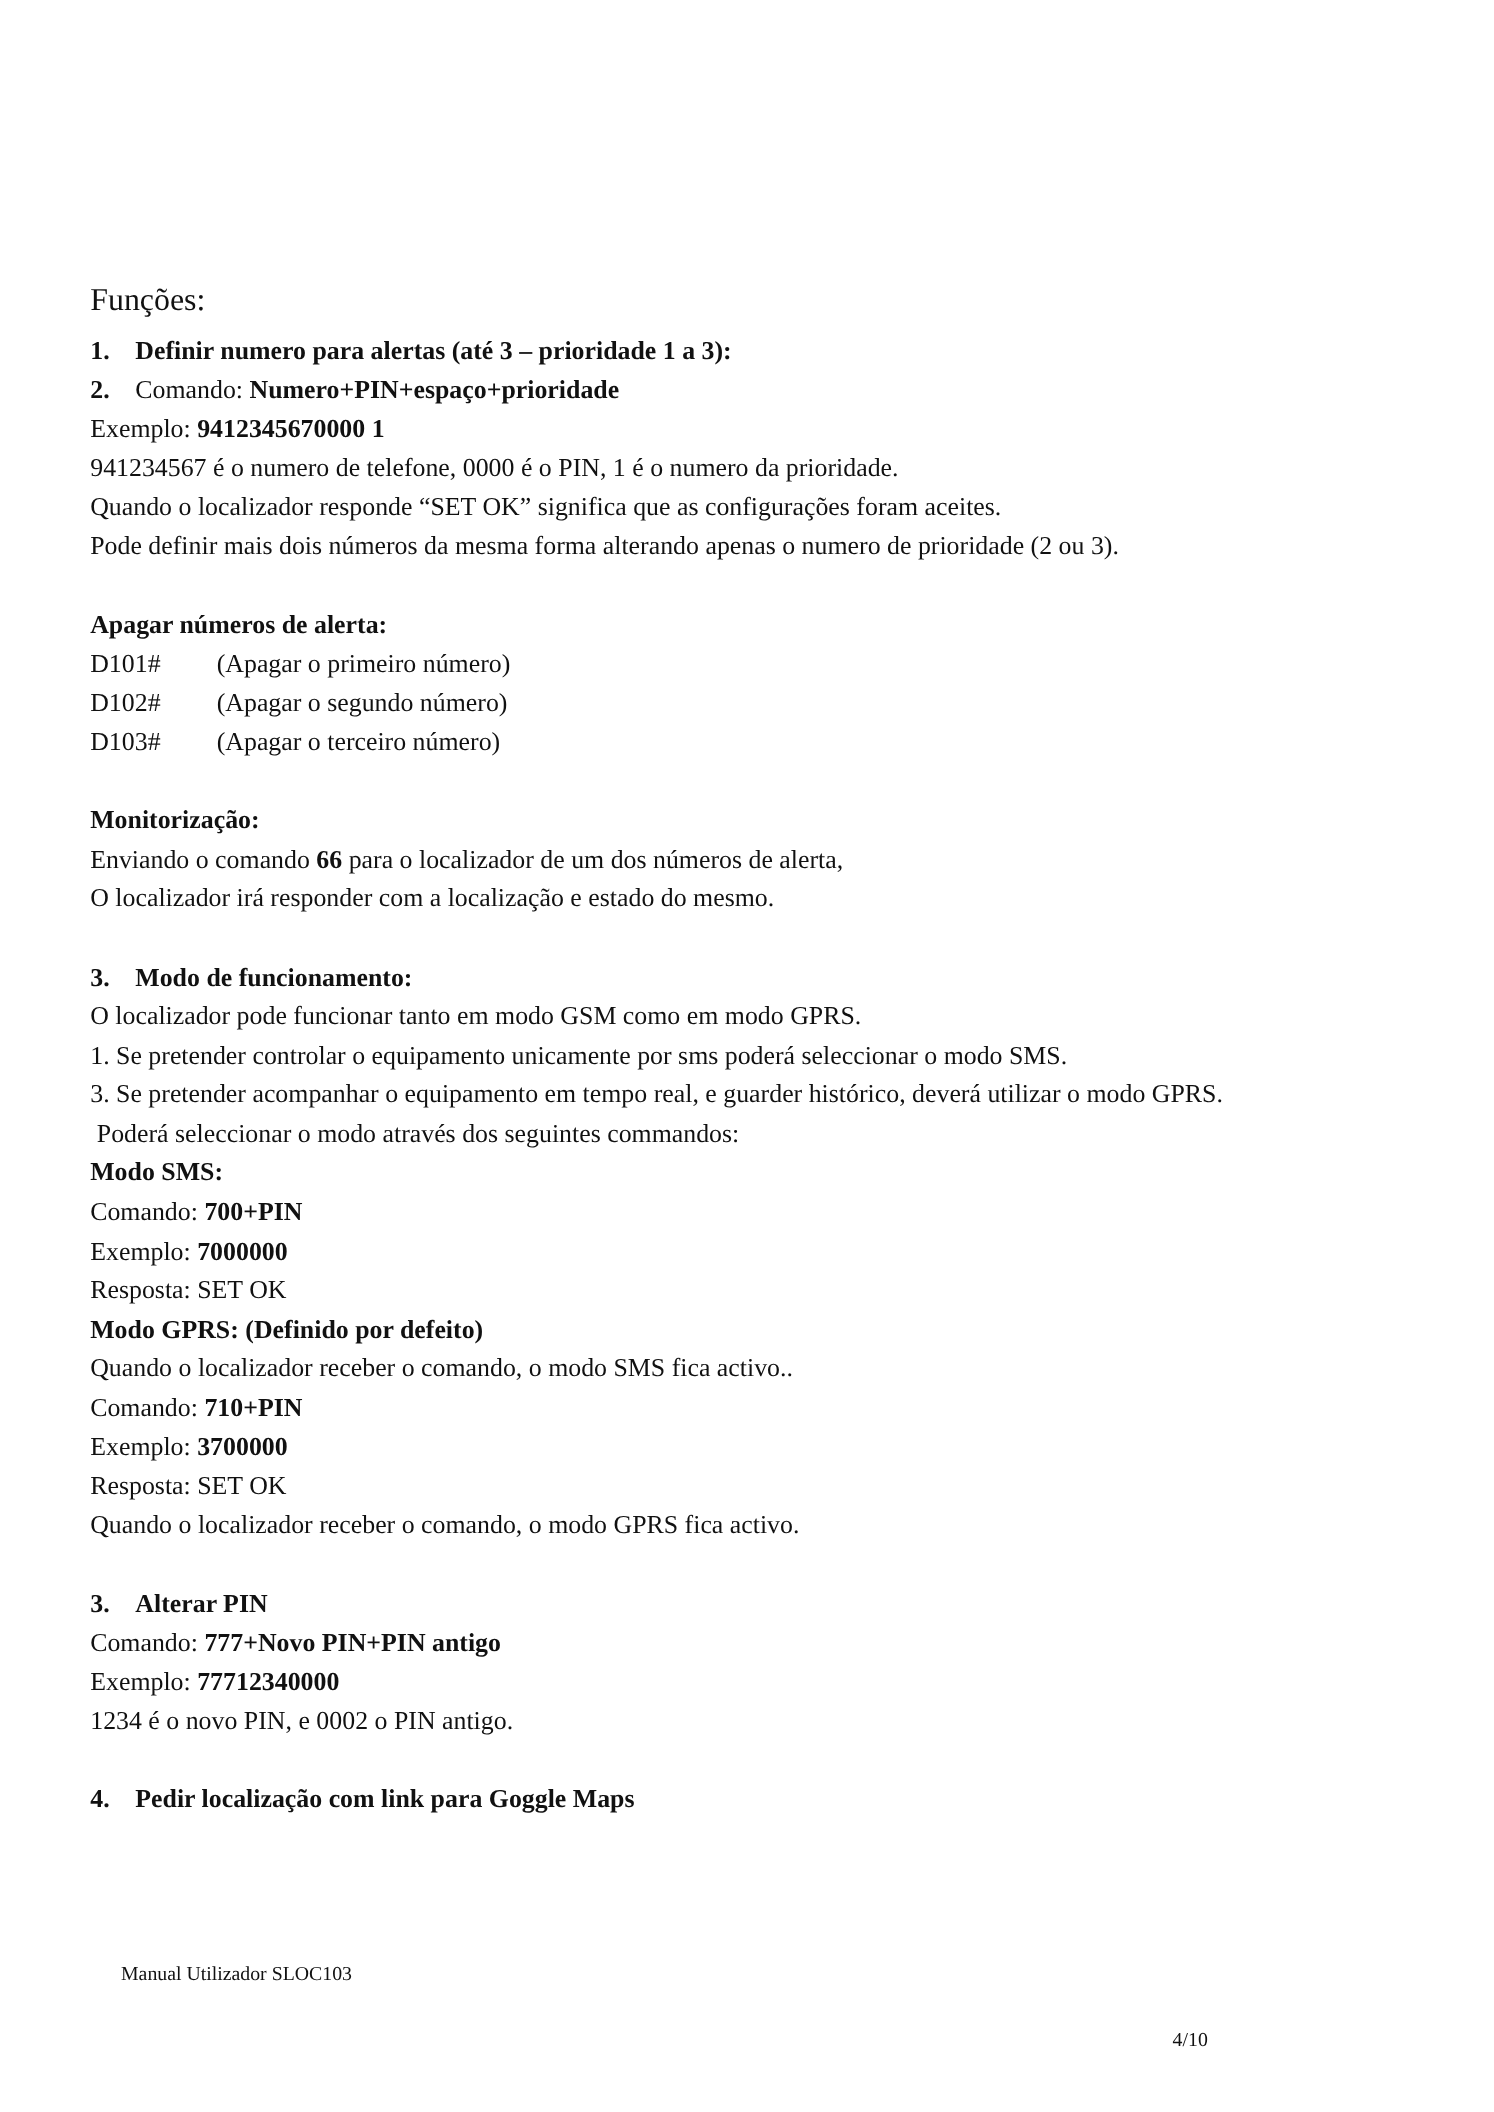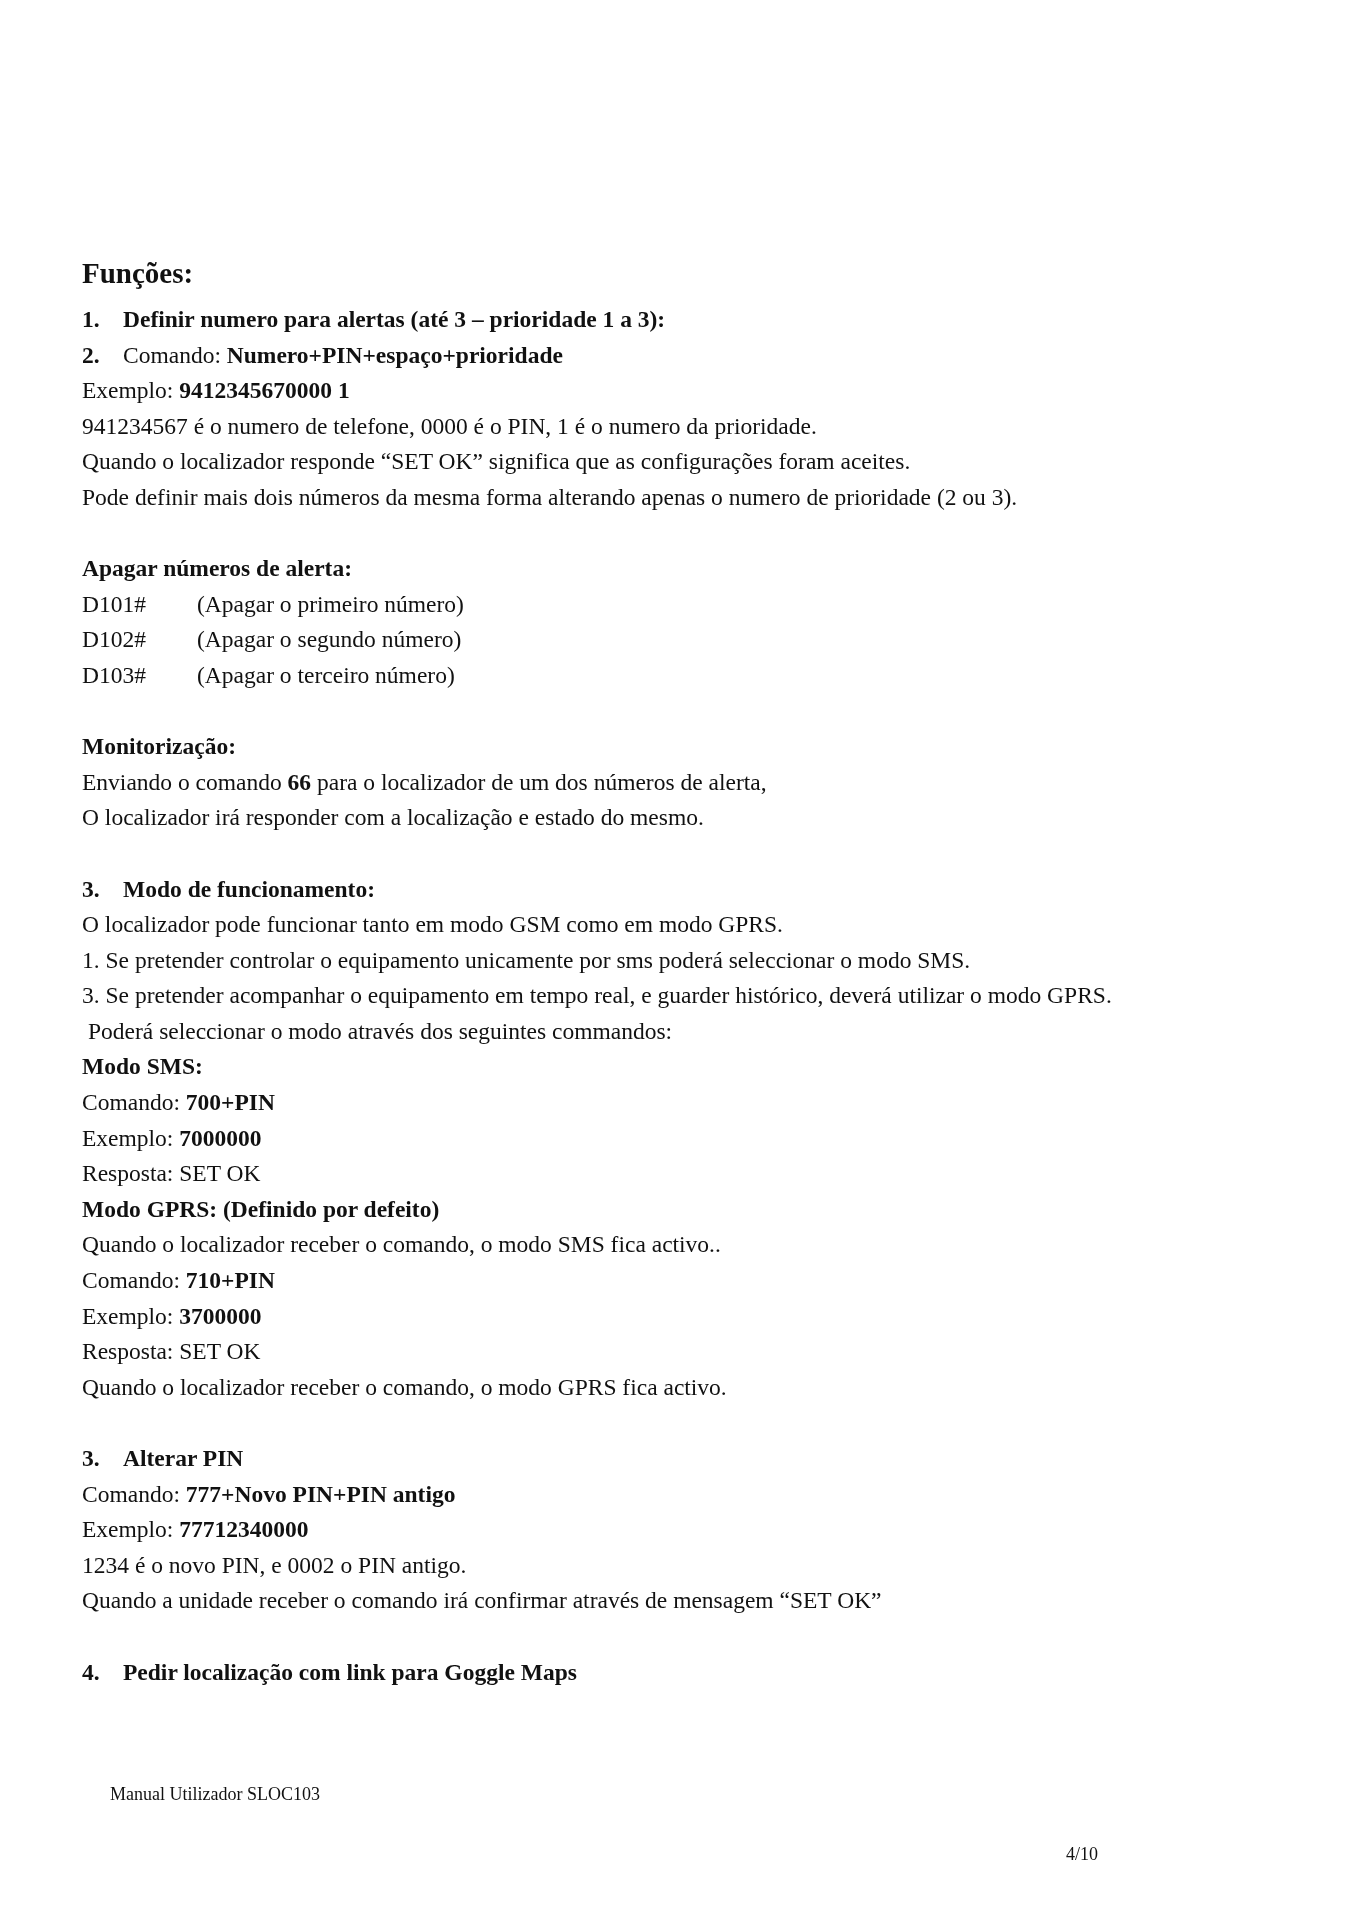--- a/index.html
+++ b/index.html
@@ -3,21 +3,21 @@
 <meta charset="utf-8">
 <style>
   html, body { margin: 0; padding: 0; background: #ffffff; }
   body {
     width: 1358px; height: 1920px; position: relative; overflow: hidden;
     font-family: "Liberation Serif", "DejaVu Serif", serif;
     color: #111111;
   }
   .page { position: absolute; left: 0; top: 0; width: 1358px; height: 1920px; background: #fff; }
   .content { position: absolute; left: 82px; top: 256px; width: 1110px; }
-  .h1 { font-weight: bold; font-size: 29px; line-height: 34px; height: 34px; margin-bottom: 12px; }
+  .h1 { font-weight: normal; font-size: 29px; line-height: 34px; height: 34px; margin-bottom: 12px; }
   .line { font-size: 23.5px; line-height: 35.6px; height: 35.6px; white-space: nowrap; }
   .line.justify { white-space: normal; text-align: justify; text-align-last: left; height: auto; }
   .gap { height: 35.6px; }
   b, .b { font-weight: bold; }
   .num { display: inline-block; width: 41px; font-weight: bold; }
   .cmd { display: inline-block; width: 115px; font-weight: normal; }
   .indent { padding-left: 6px; }
   .footer-left { position: absolute; left: 110px; top: 1783px; font-size: 18px; line-height: 22px; }
   .footer-right { position: absolute; left: 1066px; top: 1843px; font-size: 18px; line-height: 22px; }
 </style>
@@ -98,21 +98,20 @@
     <div class="line b">
       <span class="num">3.</span><span>Alterar PIN</span>
     </div>
     <div class="line">
       <span>Comando: </span><b>777+Novo PIN+PIN antigo</b>
     </div>
     <div class="line">
       <span>Exemplo: </span><b>77712340000</b>
     </div>
     <div class="line">1234 é o novo PIN, e 0002 o PIN antigo.</div>
-    <div class="line">Quando a unidade receber o comando irá confirmar através de mensagem “SET OK”</div>
 
     <div class="gap"></div>
 
     <div class="line b">
       <span class="num">4.</span><span>Pedir localização com link para Goggle Maps</span>
     </div>
   </div>
 
   <div class="footer-left">Manual Utilizador SLOC103</div>
   <div class="footer-right">4/10</div>

